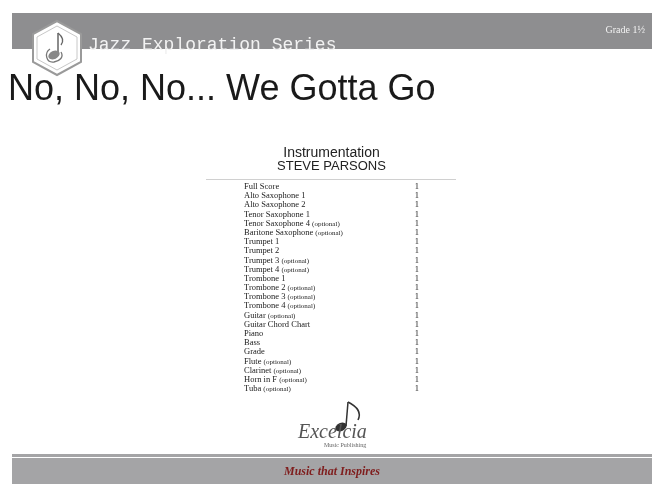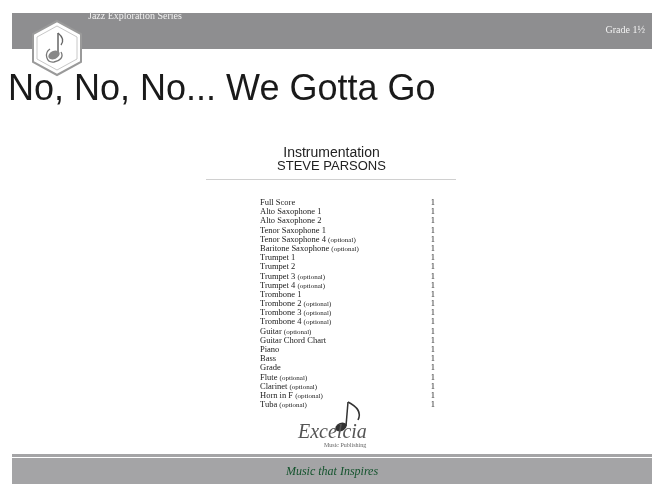--- a/index.html
+++ b/index.html
@@ -5,22 +5,22 @@
   html, body { margin: 0; padding: 0; }
   body {
     width: 663px; height: 498px; background: #ffffff; position: relative; overflow: hidden;
     font-family: "Liberation Serif", serif; color: #1a1a1a;
   }
   .top-band {
     position: absolute; left: 12px; top: 13px; width: 640px; height: 36px;
     background: #8e8e90;
   }
   .series-name {
-    position: absolute; left: 88px; top: 10px; font-family: Liberation Serif, serif;
-    font-size: 10px; color: #f2f2f2;
+    position: absolute; left: 88px; top: 35px; font-family: Liberation Mono, monospace;
+    font-size: 18px; color: #f2f2f2;
   }
   .grade {
     position: absolute; right: 18px; top: 24px; font-family: "Liberation Serif", serif;
     font-size: 10px; color: #f2f2f2;
   }
   .badge {
     position: absolute; left: 30px; top: 19px; width: 54px; height: 58px;
   }
   .title {
     position: absolute; left: 8px; width: 663px; top: 67px; 
@@ -31,39 +31,39 @@
     font-family: "Liberation Sans", sans-serif; font-size: 13px; color: #222; margin-top: 41px;
   }
   .instr-heading {
     position: absolute; left: 0; width: 663px; top: 144px; text-align: center;
     font-family: "Liberation Sans", sans-serif; font-size: 14px; color: #222;
   }
   .instr-rule {
     position: absolute; left: 206px; top: 179px; width: 250px; height: 1px; background: #d0d0d0;
   }
   .instr-list {
-    position: absolute; left: 244px; top: 182px; width: 175px; margin: 16px; padding: 0; list-style: none;
+    position: absolute; left: 244px; top: 182px; width: 175px; margin: 0; padding: 0; list-style: none;
   }
   .instr-list li {
     display: flex; justify-content: space-between; height: 9.2px; line-height: 9.2px;
     font-family: "Liberation Serif", serif; font-size: 8.5px; color: #222;
   }
   .instr-list .opt { font-size: 7px; }
   .logo {
     position: absolute; left: 290px; top: 398px; width: 90px; height: 52px;
   }
   .bottom-rule {
     position: absolute; left: 12px; top: 454px; width: 640px; height: 3px; background: #a4a4a6;
   }
   .bottom-band {
     position: absolute; left: 12px; top: 458px; width: 640px; height: 26px; background: #a4a4a6;
     display: flex; align-items: center; justify-content: center;
   }
   .tagline {
-    font-family: "Liberation Serif", serif; font-style: italic; font-weight: normal; font-size: 12px; color: #14532d;
+    font-family: "Liberation Serif", serif; font-style: italic; font-weight: bold; font-size: 12px; color: #7f1d1d;
   }
 </style>
 </head>
 <body>
 
 <div class="top-band"></div>
 <svg class="badge" viewBox="0 0 54 58">
   <polygon points="27,2 51,15 51,43 27,56 3,43 3,15" fill="#ffffff" stroke="#9a9a9a" stroke-width="2"></polygon>
   <polygon points="27,7 47,18 47,40 27,51 7,40 7,18" fill="#ffffff" stroke="#c8c8c8" stroke-width="1"></polygon>
   <path d="M28 14 L28 34" stroke="#666" stroke-width="1.5" fill="none"></path>

